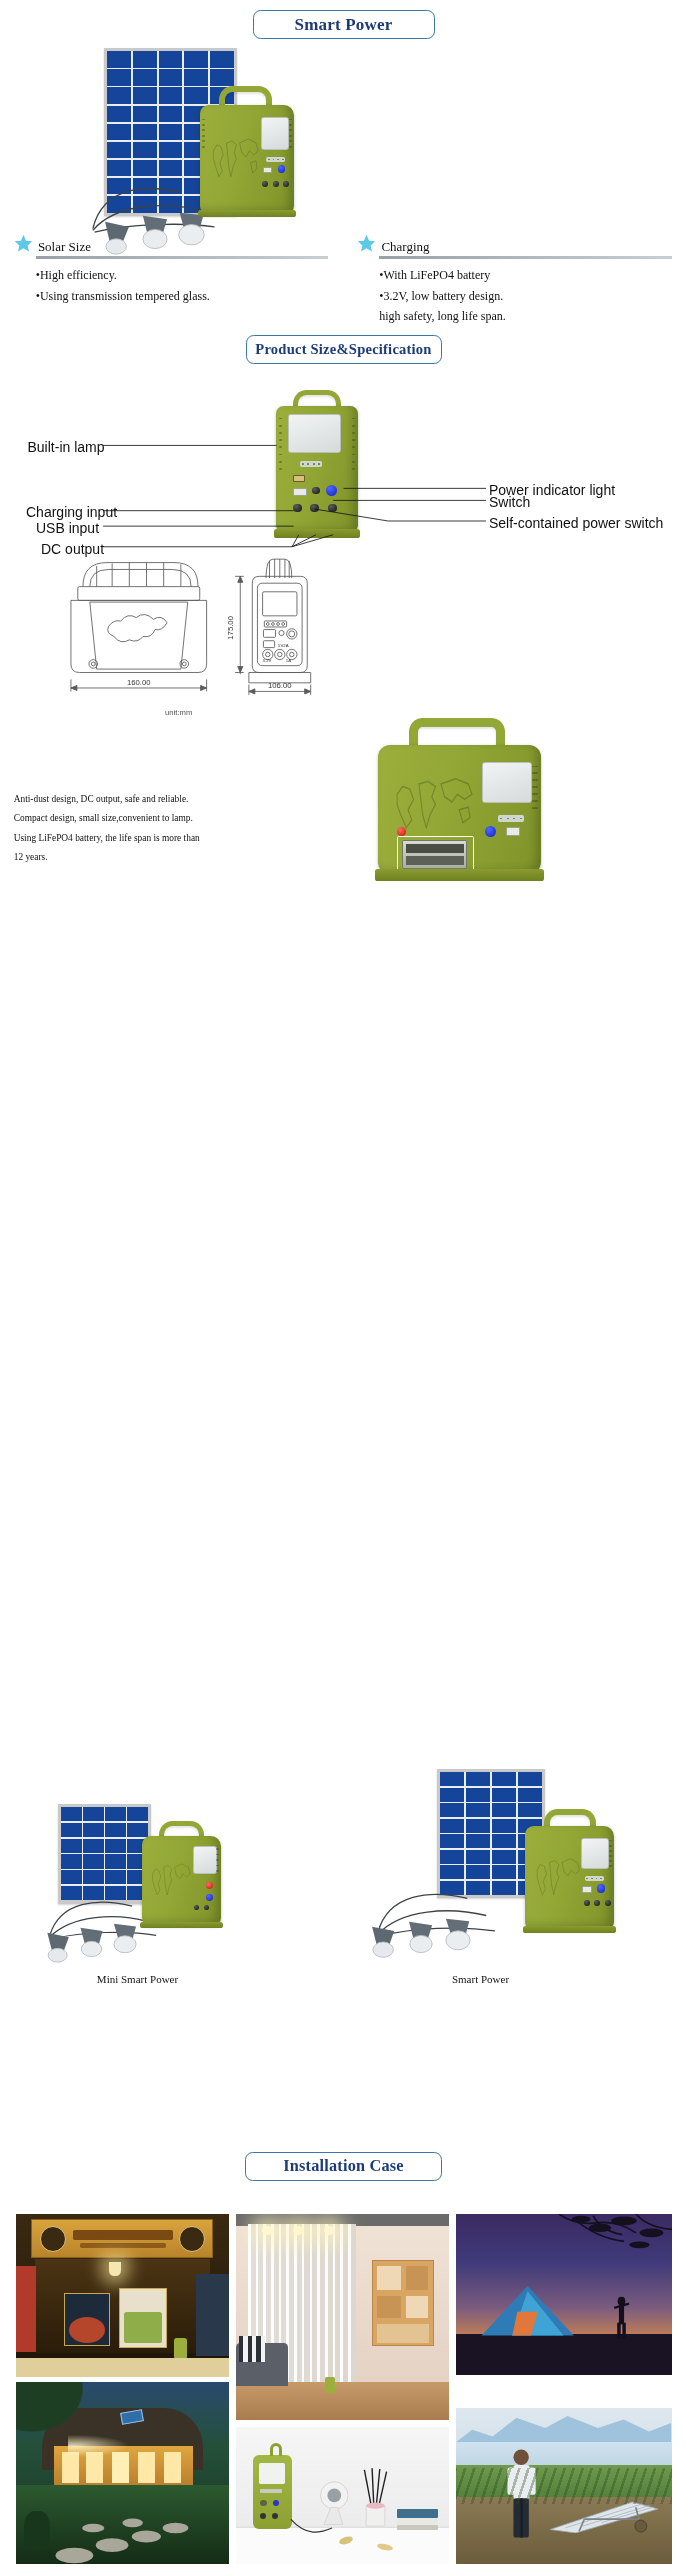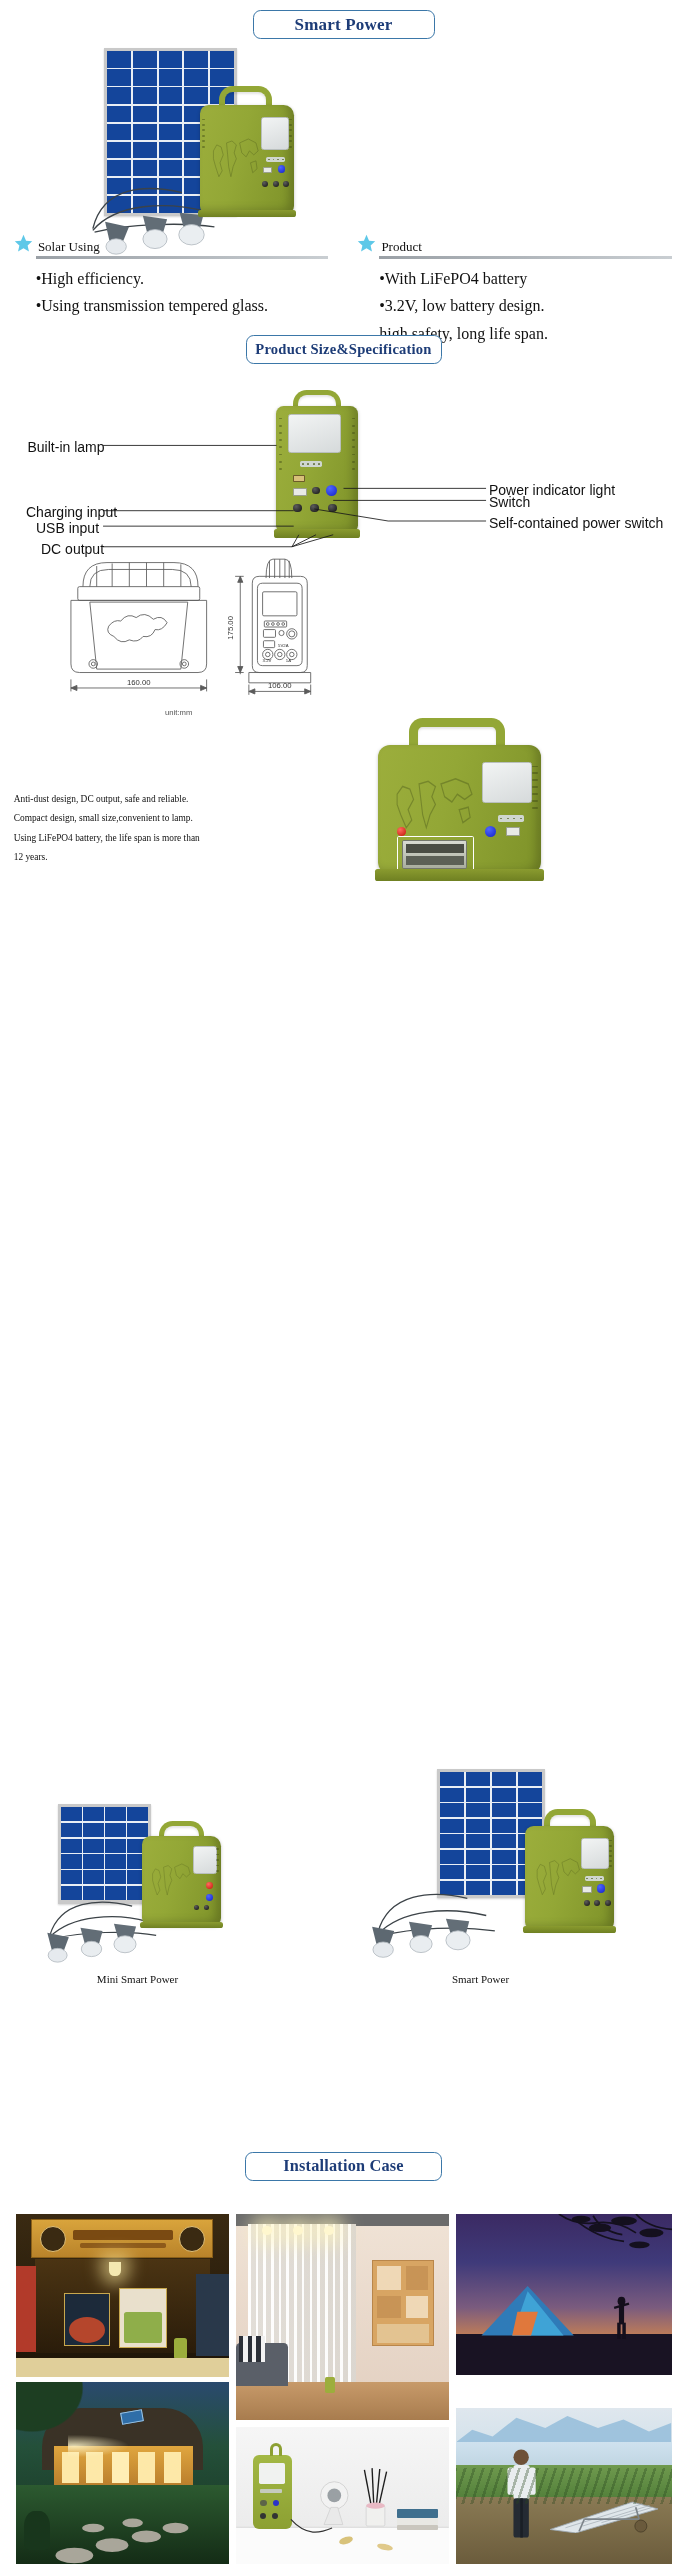--- a/index.html
+++ b/index.html
@@ -97,21 +97,21 @@
   
   .lampbulb { position: absolute; }
 
   
   .features { position: absolute; left: 0; width: 687px; display: flex; }
   .feature { width: 50%; padding-left: 13.7px; }
   .feat-head { display: flex; align-items: flex-end; gap: 5.2px; }
   .star { width: 19px; height: 19px; flex: none; margin-bottom: 1.7px; }
   .feat-title { font-size: 13px; color: #111; padding-right: 5.2px; }
   .feat-rule { height: 2.6px; background: linear-gradient(to right,#9aa0a6,#c9ced2); margin: 1.7px 15.5px 0 22px; }
-  .feat-list { margin: 6px 0 0 22px; font-size: 16px; color: #111; line-height: 1.72; }
+  .feat-list { margin: 6px 0 0 22px; font-size: 12px; color: #111; line-height: 1.72; }
 
   
   .callout-sec { position: absolute; left: 0; width: 687px; }
   .callout-label { position: absolute; font-family: "Liberation Sans", sans-serif; font-size: 14px; color: #111; white-space: nowrap; }
 
   
   .cad { position: absolute; }
   .cad svg { display: block; }
   .dimtext { font-family: "Liberation Sans", sans-serif; font-size: 9px; fill: #333; }
   .unitmm { position: absolute; font-family: "Liberation Sans", sans-serif; font-size: 7.7px; color: #555; }
@@ -256,37 +256,37 @@
 
   <div class="features" style="top:234px;">
 
     <div class="feature">
       <div class="feat-head">
         <span class="star">
           <svg viewBox="0 0 24 24" width="19" height="19">
               <polygon points="12,1 15.2,8.4 23,9.2 17.2,14.4 18.9,22 12,18.1 5.1,22 6.8,14.4 1,9.2 8.8,8.4" fill="#5ec8e8"></polygon>
             </svg>
         </span>
-        <span class="feat-title">Solar Using</span>
+        <span class="feat-title">Solar Size</span>
       </div>
       <div class="feat-rule"></div>
       <div class="feat-list">
         <div>•High efficiency.</div>
         <div>•Using transmission tempered glass.</div>
       </div>
     </div>
 
     <div class="feature">
       <div class="feat-head">
         <span class="star">
           <svg viewBox="0 0 24 24" width="19" height="19">
               <polygon points="12,1 15.2,8.4 23,9.2 17.2,14.4 18.9,22 12,18.1 5.1,22 6.8,14.4 1,9.2 8.8,8.4" fill="#5ec8e8"></polygon>
             </svg>
         </span>
-        <span class="feat-title">Product</span>
+        <span class="feat-title">Charging</span>
       </div>
       <div class="feat-rule"></div>
       <div class="feat-list">
         <div>•With LiFePO4 battery</div>
         <div>•3.2V, low battery design.</div>
         <div>high safety, long life span.</div>
       </div>
     </div>
   </div>
 

